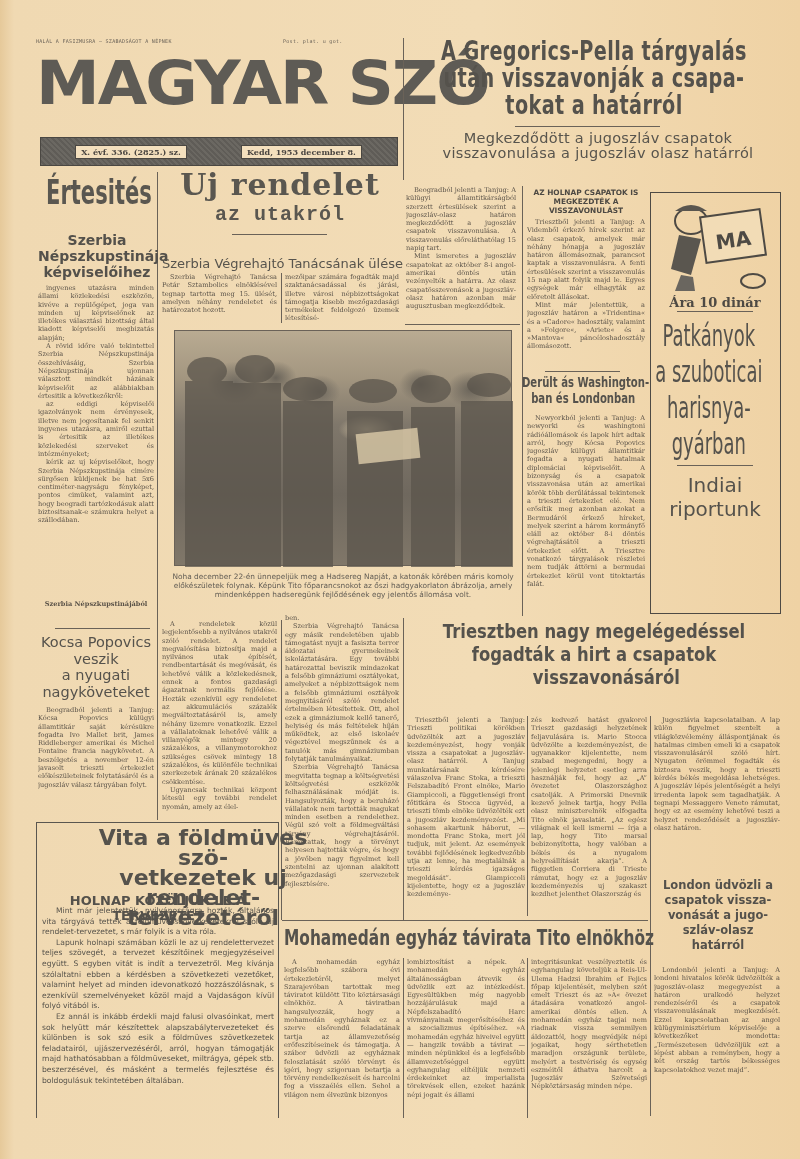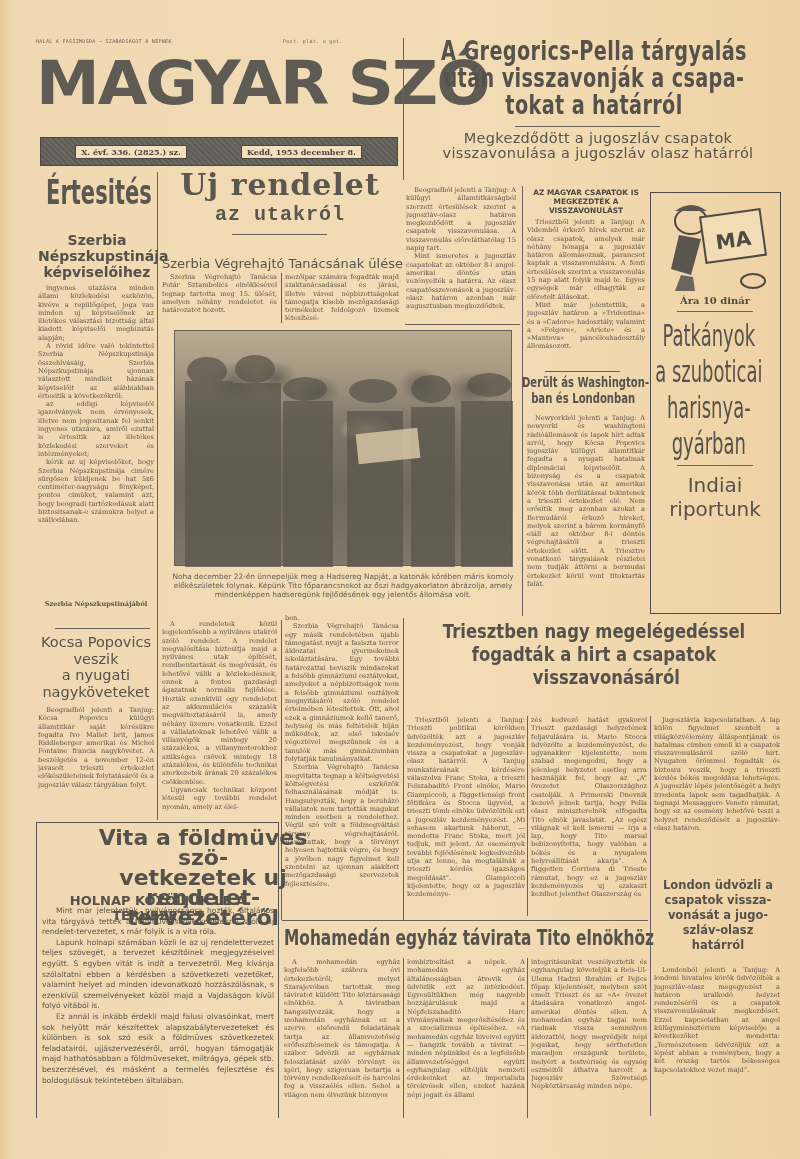--- a/index.html
+++ b/index.html
@@ -91,21 +91,21 @@
     <div class="lead-h" style="margin-left:-80px;">tokat a határról</div>
   </div>
   <div class="hrule" style="left:515px; top:126px; width:145px;"></div>
   <div class="abs lead-sub" style="left:408px; top:131px; width:380px;">Megkezdődött a jugoszláv csapatok visszavonulása a jugoszláv olasz határról</div>
 
   <div class="abs body-text" style="left:406px; top:186px; width:110px; height:142px;">
     <p>Beogradból jelenti a Tanjug: A külügyi államtitkárságból szerzett értesülések szerint a jugoszláv-olasz határon megkezdődött a jugoszláv csapatok visszavonulása. A visszavonulás előreláthatólag 15 napig tart.</p>
     <p>Mint ismeretes a jugoszláv csapatokat az október 8-i angol-amerikai döntés után vezényelték a határra. Az olasz csapatösszevonások a jugoszláv-olasz határon azonban már augusztusban megkezdődtek.</p>
   </div>
   <div class="vrule" style="left:522px; top:186px; height:430px;"></div>
-  <div class="abs" style="left:527px; top:188px; width:118px; font-family:'DejaVu Sans',sans-serif; font-weight:bold; font-size:7.4px; line-height:9px; text-align:center; color:#4d4943;">AZ MAGYAR CSAPATOK IS MEGKEZDTÉK A VISSZAVONULÁST</div>
+  <div class="abs" style="left:527px; top:188px; width:118px; font-family:'DejaVu Sans',sans-serif; font-weight:bold; font-size:7.4px; line-height:9px; text-align:center; color:#4d4943;">AZ HOLNAP CSAPATOK IS MEGKEZDTÉK A VISSZAVONULÁST</div>
   <div class="abs body-text" style="left:527px; top:218px; width:118px; height:152px;">
     <p>Triesztből jelenti a Tanjug: A Videmből érkező hírek szerint az olasz csapatok, amelyek már néhány hónapja a jugoszláv határon állomásoznak, parancsot kaptak a visszavonulásra. A fenti értesülések szerint a visszavonulás 15 nap alatt folyik majd le. Egyes egységek már elhagyták az előretolt állásokat.</p>
     <p>Mint már jelentettük, a jugoszláv határon a »Tridentina« és a »Cadore« hadosztály, valamint a »Folgore«, »Ariete« és a »Mantova« páncéloshadosztály állomásozott.</p>
   </div>
   <div class="hrule" style="left:408px; top:324px; width:110px;"></div>
   <div class="hrule" style="left:545px; top:371px; width:75px;"></div>
 
   <div class="vrule" style="left:157px; top:172px; height:448px;"></div>
   <div class="abs condensed center" style="left:46px; top:172px; font-size:34px; line-height:40px; transform:scaleX(0.62); color:#5a5750;">Értesités</div>
   <div class="abs center" style="left:38px; top:232px; width:118px; font-family:'DejaVu Sans',sans-serif; font-weight:bold; font-size:14px; line-height:16px; color:#54514b;">Szerbia Népszkupstinája képviselőihez</div>
@@ -163,21 +163,21 @@
   <div class="abs ad-box" style="left:650px; top:192px; width:131px; height:422px;">
     <svg class="abs" style="left:10px; top:6px;" width="110" height="96" viewBox="0 0 110 96">
       <ellipse cx="30" cy="22" rx="16" ry="13" fill="none" stroke="#4e4a44" stroke-width="2"></ellipse>
       <path d="M14 12 Q30 0 46 12" fill="#5a564f"></path>
       <path d="M18 36 L10 70 L30 76 L40 40 Z" fill="#5a564f"></path>
       <path d="M20 76 L14 92 L34 92 L32 78 Z" fill="#6a665f"></path>
       <rect x="42" y="14" width="60" height="46" fill="#f2dcb6" stroke="#4e4a44" stroke-width="2" transform="rotate(-8 72 37)"></rect>
       <text x="54" y="48" font-family="DejaVu Sans, sans-serif" font-weight="bold" font-size="20" fill="#4e4a44" transform="rotate(-8 72 37)">MA</text>
       <ellipse cx="92" cy="82" rx="12" ry="7" fill="none" stroke="#4e4a44" stroke-width="2"></ellipse>
     </svg>
-    <div class="abs center" style="left:0; top:102px; width:128px; font-family:'DejaVu Serif',serif; font-weight:bold; font-size:10px; color:#4e4a44;">Ára 10 dinár</div>
+    <div class="abs center" style="left:0; top:102px; width:128px; font-family:'DejaVu Serif',serif; font-weight:bold; font-size:13px; color:#4e4a44;">Ára 10 dinár</div>
     <div class="hrule" style="left:26px; top:118px; width:76px;"></div>
     <div class="abs" style="left:-6px; top:124px; width:140px;">
       <div class="condensed center" style="font-size:31px; line-height:36px; width:220px; transform:scaleX(0.58); color:#55524c; font-weight:normal;">Patkányok</div>
       <div class="condensed center" style="font-size:31px; line-height:36px; width:220px; transform:scaleX(0.58); color:#55524c; font-weight:normal;">a szuboticai</div>
       <div class="condensed center" style="font-size:31px; line-height:36px; width:220px; transform:scaleX(0.58); color:#55524c; font-weight:normal;">harisnya-</div>
       <div class="condensed center" style="font-size:31px; line-height:36px; width:220px; transform:scaleX(0.58); color:#55524c; font-weight:normal;">gyárban</div>
     </div>
     <div class="hrule" style="left:26px; top:272px; width:76px;"></div>
     <div class="abs center" style="left:0; top:280px; width:128px; font-family:'DejaVu Sans',sans-serif; font-size:20px; line-height:24px; color:#55524c;">
       <div>Indiai</div>

